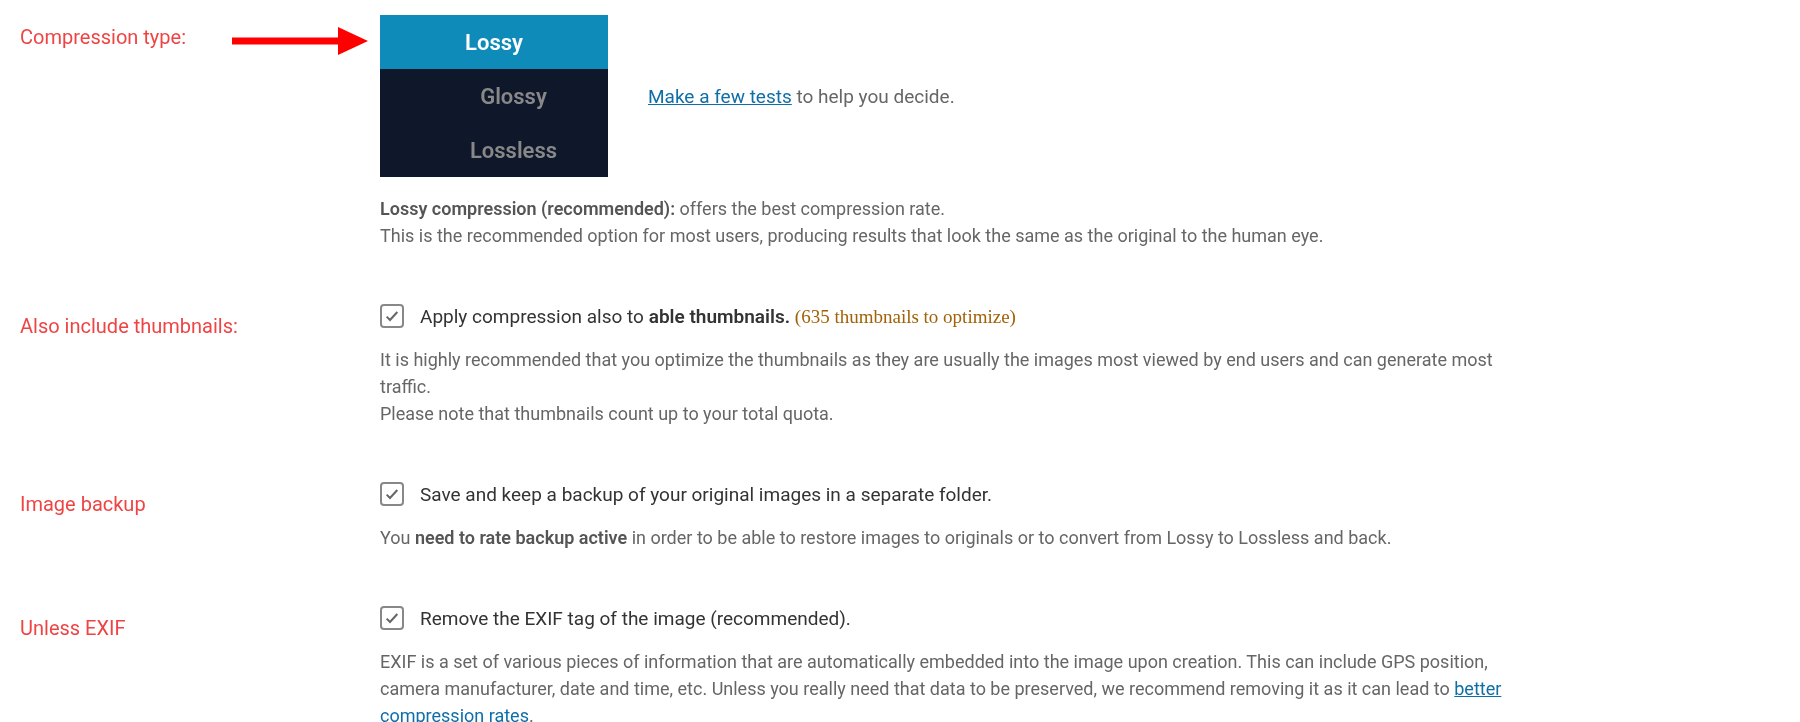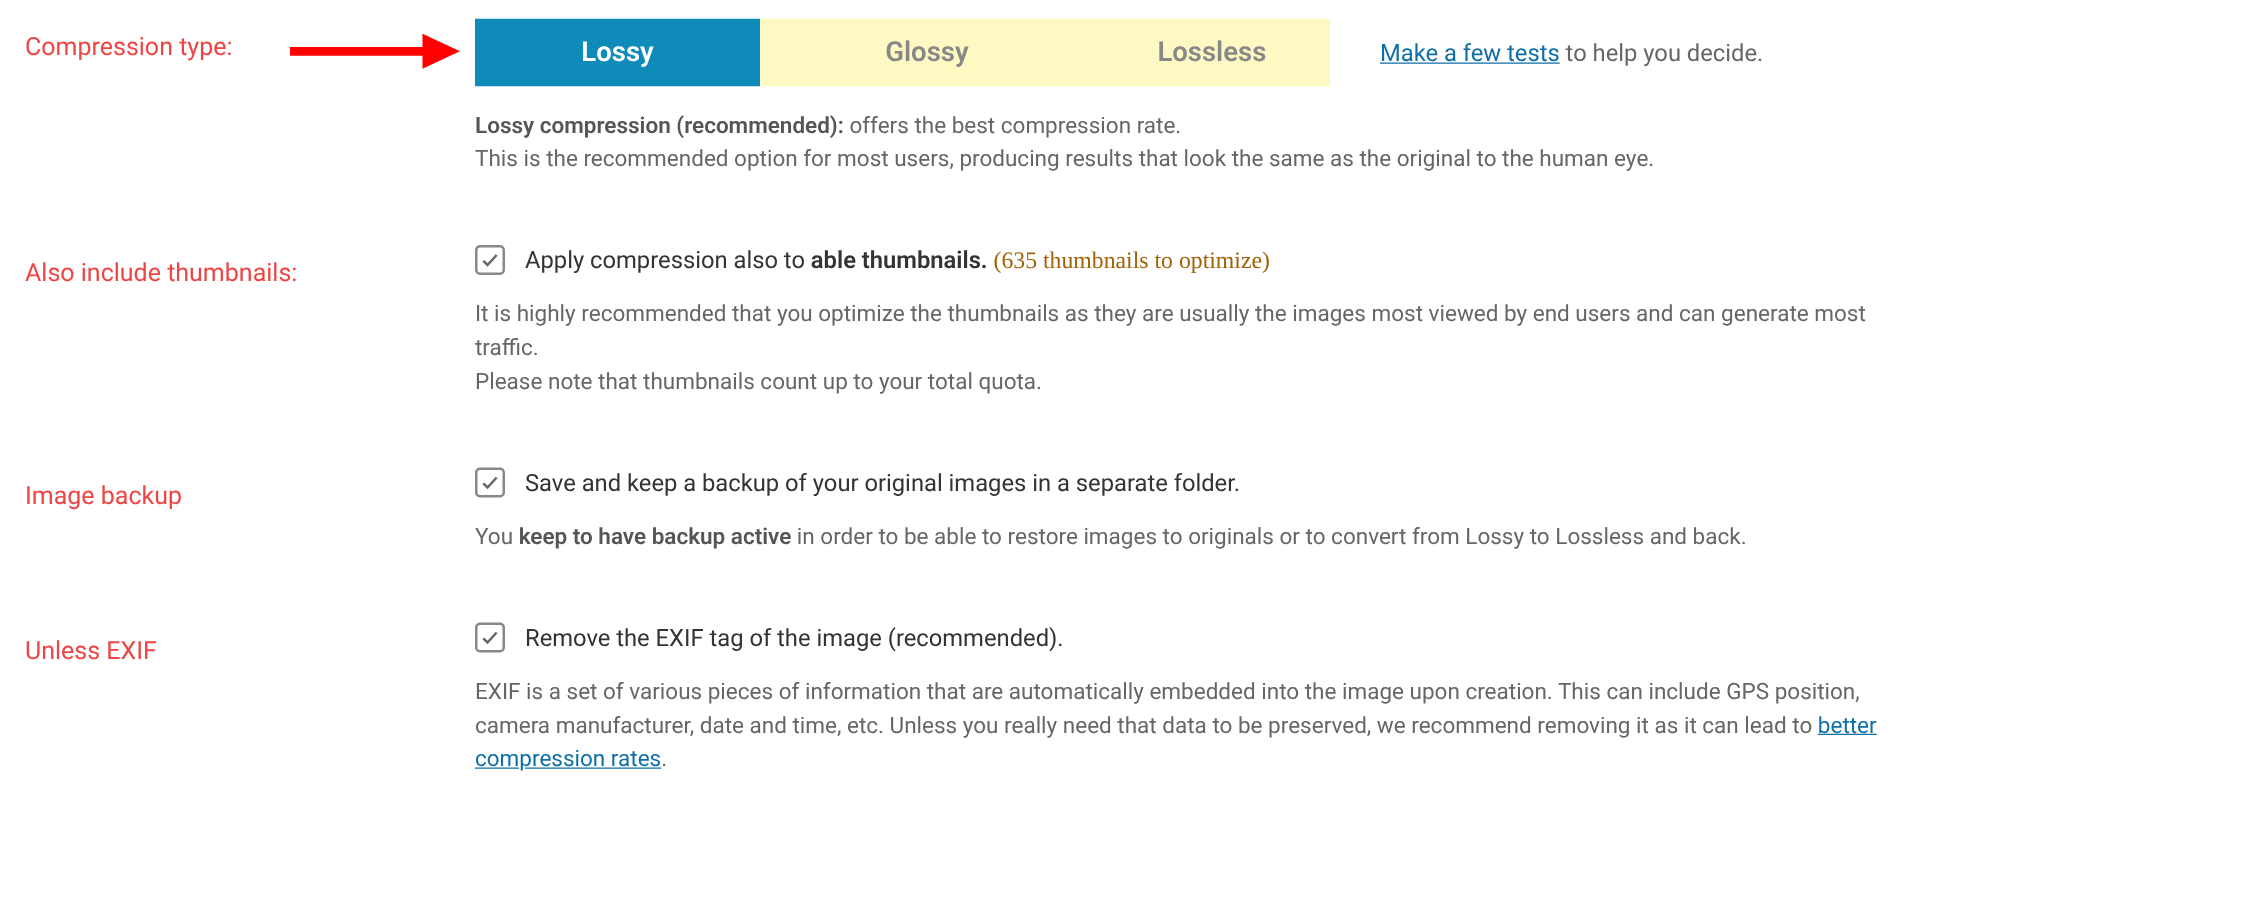--- a/index.html
+++ b/index.html
@@ -29,38 +29,39 @@
     .content-col {
       flex: 1;
     }
     .tabs-wrap {
       display: flex;
       align-items: center;
       flex-wrap: wrap;
     }
     .tabs {
       display: flex;
+      flex-direction: column;
     }
     .tab {
       width: 228px;
       height: 54px;
       display: flex;
       align-items: center;
       justify-content: center;
       font-size: 22px;
       font-weight: 600;
       cursor: pointer;
       user-select: none;
     }
     .tab-active {
       background: #0e8bb8;
       color: #fff;
     }
     .tab-inactive {
-      background: #fef9c3;
+      background: #0f172a;
       color: #888;
       padding-left: 39px;
     }
     .help-text-right {
       margin-left: 40px;
       color: #666;
       font-size: 19px;
     }
     .link {
       color: #0e6fa8;
@@ -175,21 +176,21 @@
   <div class="content-col">
     <div class="check-row">
       <span class="checkbox">
         <svg viewBox="0 0 24 24">
             <polyline points="4,13 9,18 20,6"></polyline>
           </svg>
       </span>
       <span class="check-label">Save and keep a backup of your original images in a separate folder.</span>
     </div>
     <div class="desc">
-      <span>You </span><span class="bold">keep to have backup active</span><span> in order to be able to restore images to originals or to convert from Lossy to Lossless and back.</span>
+      <span>You </span><span class="bold">need to rate backup active</span><span> in order to be able to restore images to originals or to convert from Lossy to Lossless and back.</span>
     </div>
   </div>
 </div>
 
 <div class="row">
   <div class="label-col">
     <span class="label">Unless EXIF</span>
   </div>
   <div class="content-col">
     <div class="check-row">

